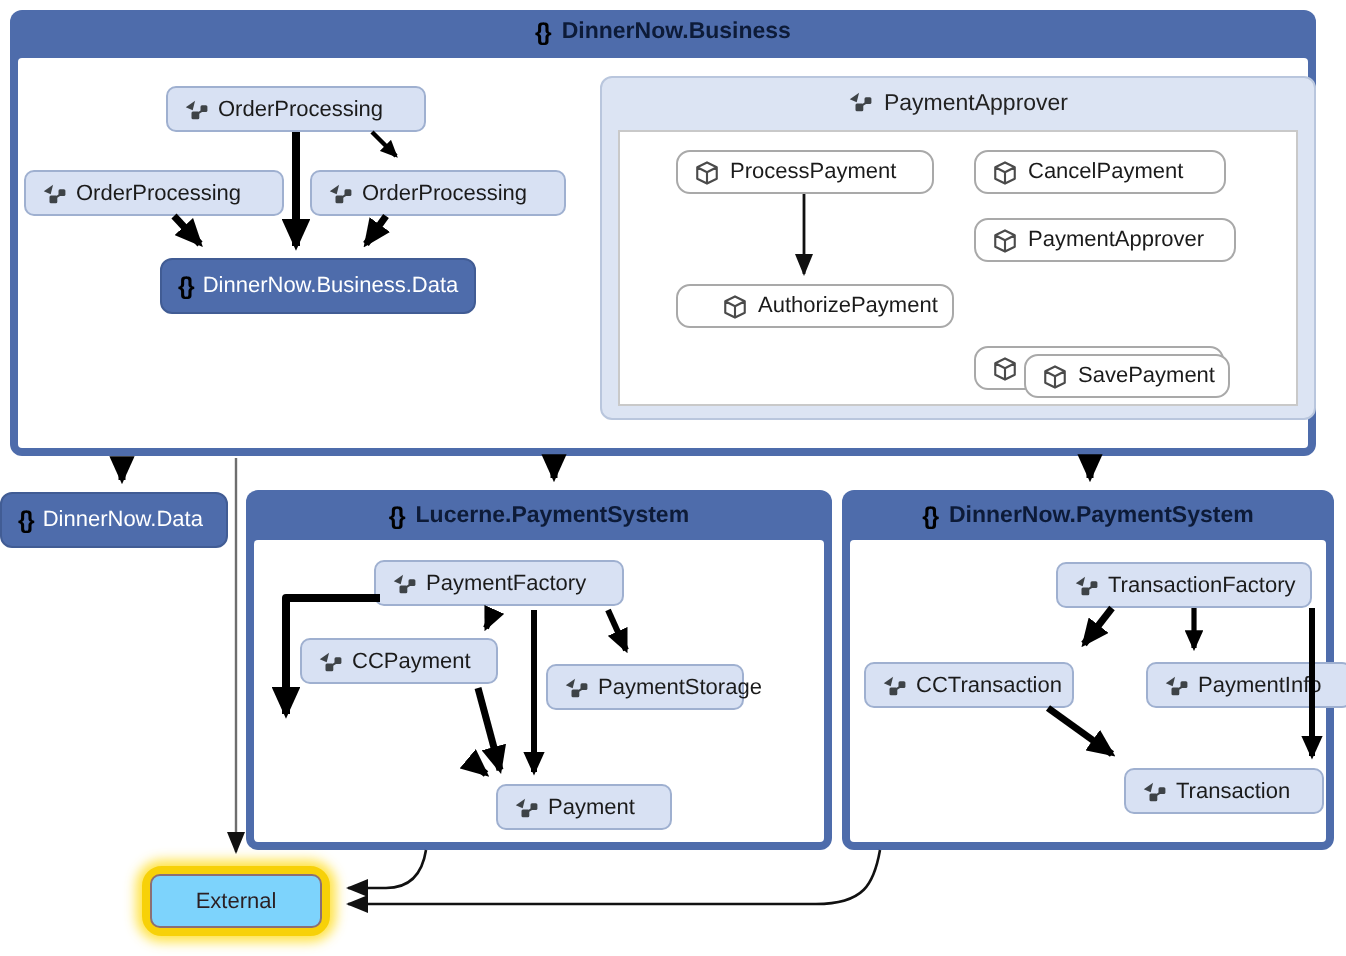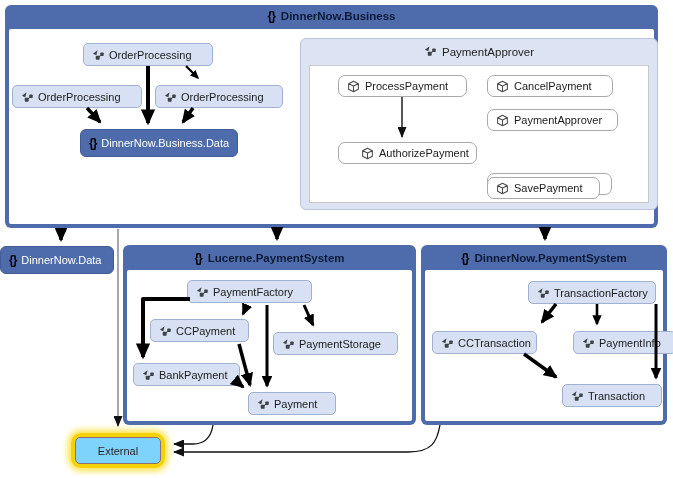--- a/index.html
+++ b/index.html
@@ -162,21 +162,21 @@
     <span>AuthorizePayment</span>
   </div>
   <div class="node member-node" style="left:487px;top:142px;width:125px;margin-top:31px;">
     <span class="ic">
         <svg width="13" height="13" viewBox="0 0 16 16">
           <path d="M8 1.5 L14 4.5 L14 11.5 L8 14.5 L2 11.5 L2 4.5 Z M2 4.5 L8 7.5 L14 4.5 M8 7.5 L8 14.5" fill="none" stroke="#4a4a4a" stroke-width="1.3" stroke-linejoin="round"></path>
         </svg>
       </span>
     <span>CreatePayment</span>
   </div>
-  <div class="node member-node" style="left:487px;top:177px;width:113px;">
+  <div class="node member-node" style="left:512px;top:177px;width:103px;">
     <span class="ic">
         <svg width="13" height="13" viewBox="0 0 16 16">
           <path d="M8 1.5 L14 4.5 L14 11.5 L8 14.5 L2 11.5 L2 4.5 Z M2 4.5 L8 7.5 L14 4.5 M8 7.5 L8 14.5" fill="none" stroke="#4a4a4a" stroke-width="1.3" stroke-linejoin="round"></path>
         </svg>
       </span>
     <span>SavePayment</span>
   </div>
 
   <div class="node ns-node" style="left:0px;top:246px;width:114px;">
     <span class="ic">
@@ -204,45 +204,32 @@
           <g fill="#3e4347">
             <path d="M1.2 6.2 L7.4 1.8 L5.8 8.2 Z"></path>
             <rect x="5" y="9" width="5.2" height="5.2" rx="1"></rect>
             <rect x="11" y="4.8" width="4.6" height="4.6" rx="1"></rect>
             <path d="M7.6 10.4 L12.4 7.6 L12.9 8.8 L8.1 11.6 Z"></path>
           </g>
         </svg>
       </span>
     <span>CCPayment</span>
   </div>
-  <div class="node class-node" style="left:273px;top:332px;width:125px;">
+  <div class="node class-node" style="left:273px;top:332px;width:99px;">
     <span class="ic">
         <svg width="12" height="12" viewBox="0 0 16 16">
           <g fill="#3e4347">
             <path d="M1.2 6.2 L7.4 1.8 L5.8 8.2 Z"></path>
             <rect x="5" y="9" width="5.2" height="5.2" rx="1"></rect>
             <rect x="11" y="4.8" width="4.6" height="4.6" rx="1"></rect>
             <path d="M7.6 10.4 L12.4 7.6 L12.9 8.8 L8.1 11.6 Z"></path>
           </g>
         </svg>
       </span>
     <span>PaymentStorage</span>
-  </div>
-  <div class="node class-node" style="left:133px;top:363px;width:107px;">
-    <span class="ic">
-        <svg width="12" height="12" viewBox="0 0 16 16">
-          <g fill="#3e4347">
-            <path d="M1.2 6.2 L7.4 1.8 L5.8 8.2 Z"></path>
-            <rect x="5" y="9" width="5.2" height="5.2" rx="1"></rect>
-            <rect x="11" y="4.8" width="4.6" height="4.6" rx="1"></rect>
-            <path d="M7.6 10.4 L12.4 7.6 L12.9 8.8 L8.1 11.6 Z"></path>
-          </g>
-        </svg>
-      </span>
-    <span>BankPayment</span>
   </div>
   <div class="node class-node" style="left:248px;top:392px;width:88px;">
     <span class="ic">
         <svg width="12" height="12" viewBox="0 0 16 16">
           <g fill="#3e4347">
             <path d="M1.2 6.2 L7.4 1.8 L5.8 8.2 Z"></path>
             <rect x="5" y="9" width="5.2" height="5.2" rx="1"></rect>
             <rect x="11" y="4.8" width="4.6" height="4.6" rx="1"></rect>
             <path d="M7.6 10.4 L12.4 7.6 L12.9 8.8 L8.1 11.6 Z"></path>
           </g>

